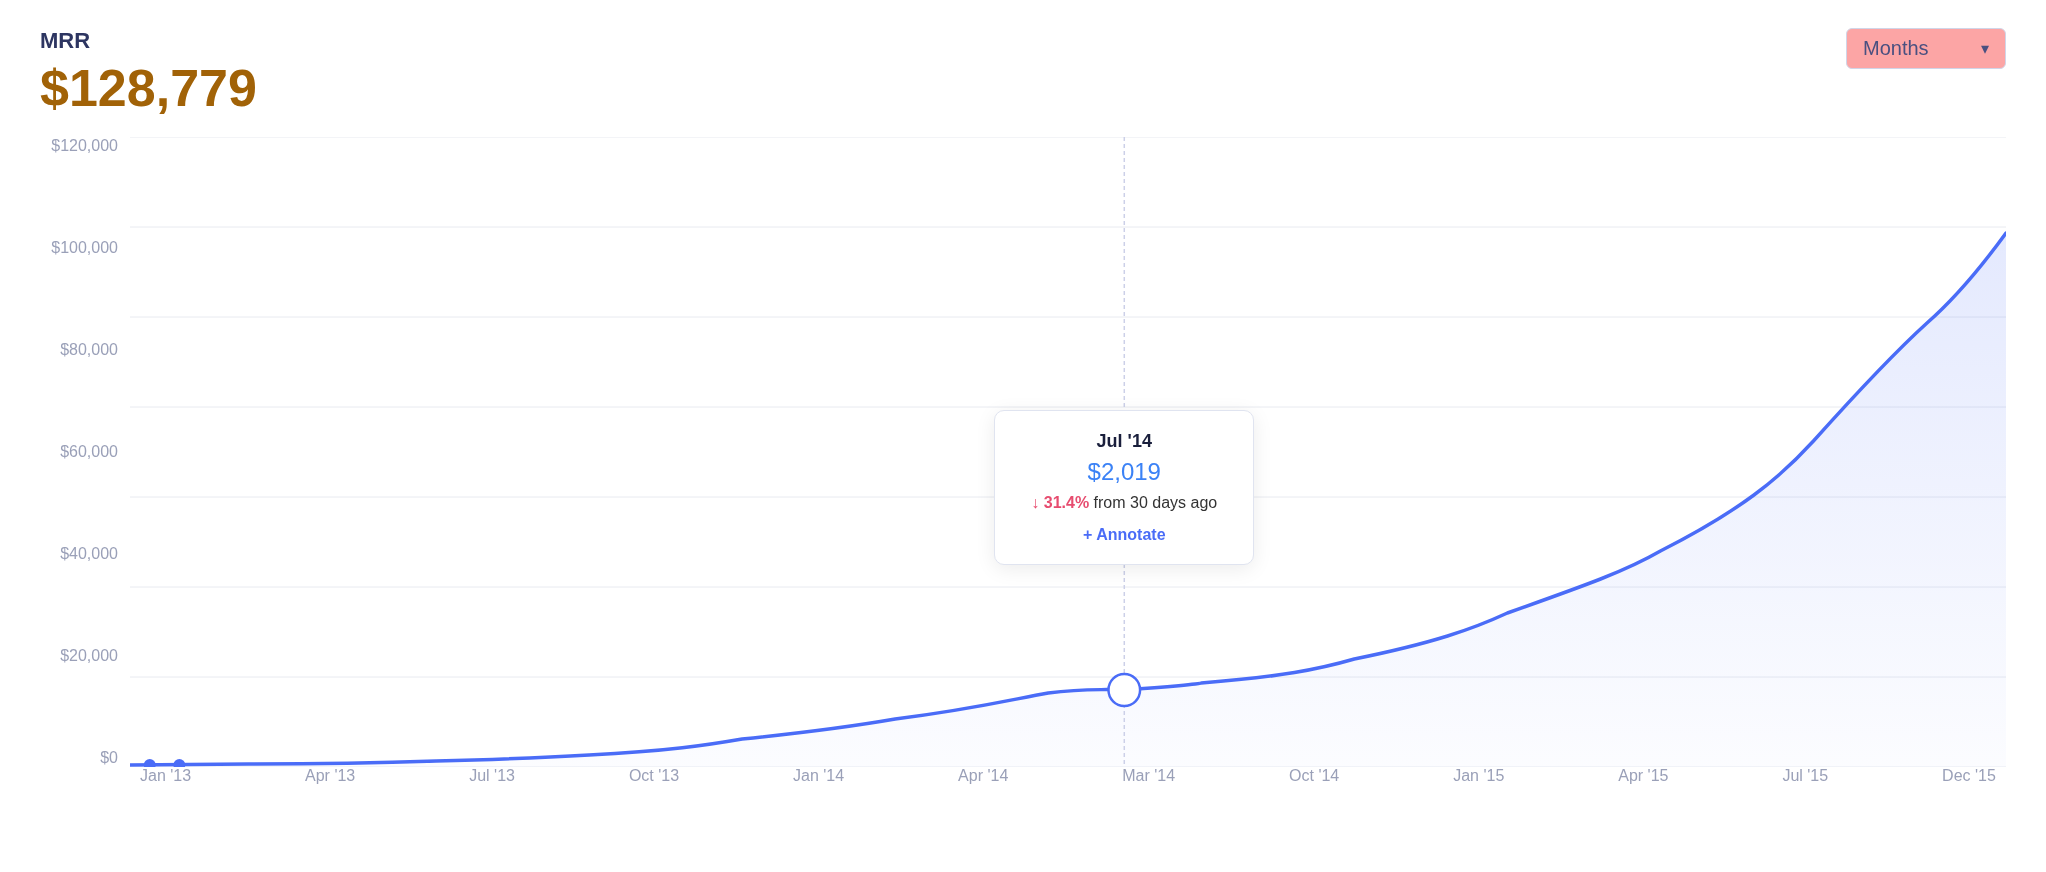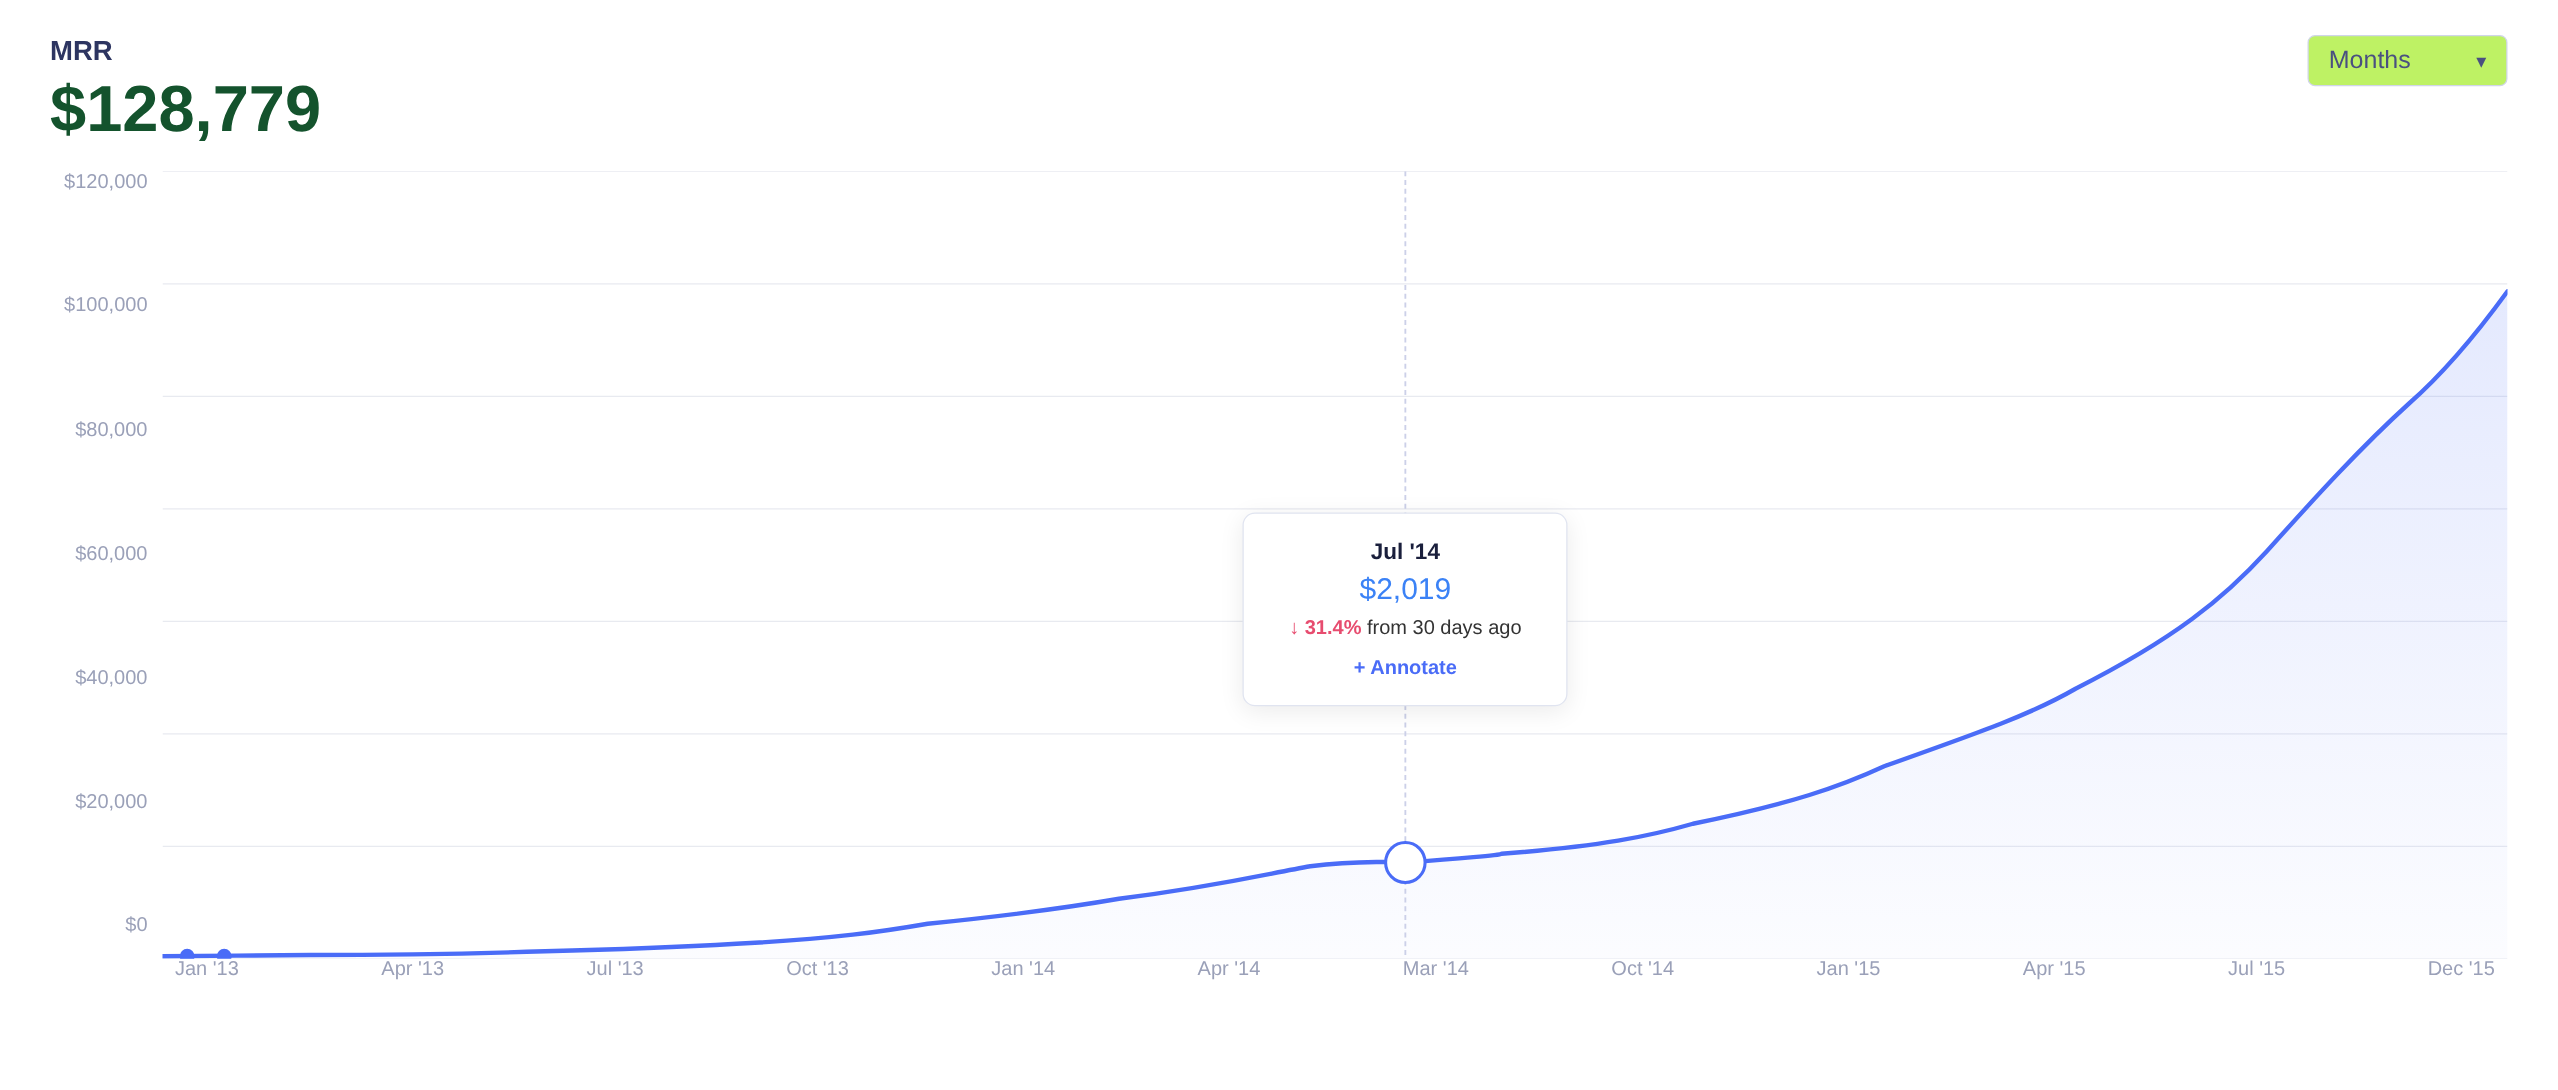--- a/index.html
+++ b/index.html
@@ -27,52 +27,52 @@
     .header-left {}
     .mrr-label {
       font-size: 22px;
       color: #2d3561;
       font-weight: 600;
       margin-bottom: 6px;
     }
     .mrr-value {
       font-size: 52px;
       font-weight: 700;
-      color: #14532d;
+      color: #a16207;
       line-height: 1.1;
     }
     .months-select {
       display: flex;
       align-items: center;
       border: 1.5px solid #d0d5e8;
       border-radius: 6px;
       padding: 8px 16px;
       font-size: 20px;
       color: #4a5080;
-      background: #bef264;
+      background: #fca5a5;
       cursor: pointer;
       gap: 10px;
       min-width: 160px;
       justify-content: space-between;
     }
     .months-chevron {
       font-size: 16px;
       color: #4a5080;
     }
     .chart-area {
       position: relative;
       width: 100%;
       height: 680px;
       margin-top: 20px;
     }
     .y-axis {
       position: absolute;
       left: 0;
       top: 0;
-      bottom: 67px;
+      bottom: 50px;
       width: 90px;
       display: flex;
       flex-direction: column;
       justify-content: space-between;
       align-items: flex-end;
       padding-right: 12px;
     }
     .y-label {
       font-size: 16px;
       color: #9aa0b8;

